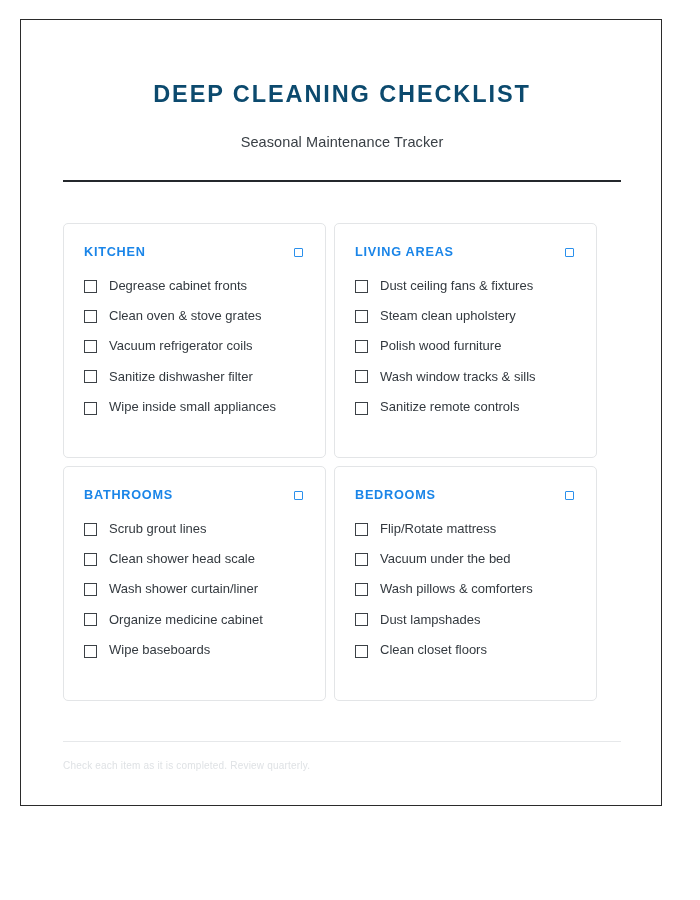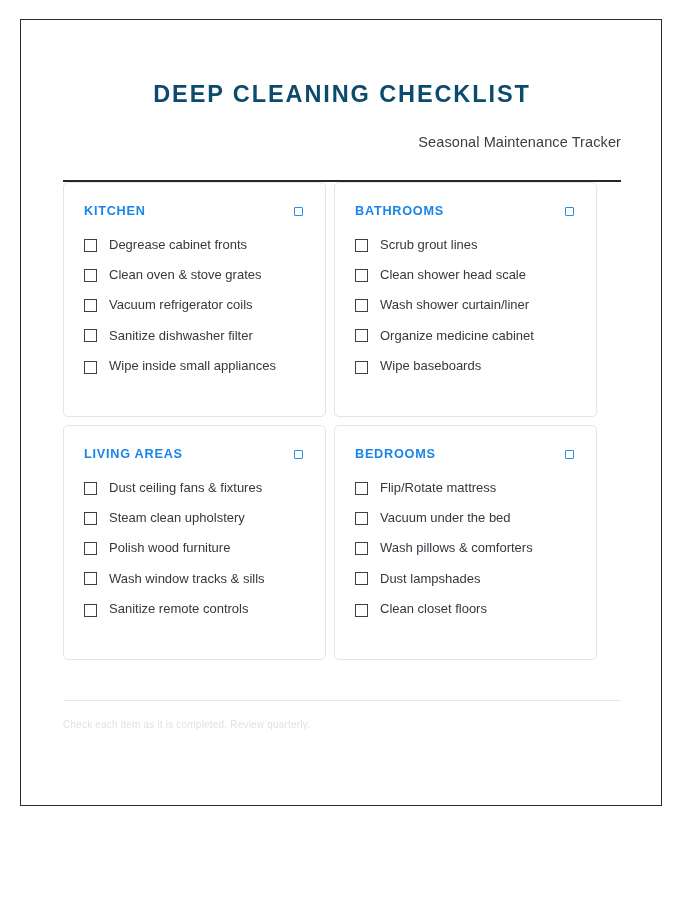--- a/index.html
+++ b/index.html
@@ -36,36 +36,37 @@
     text-align: center;
     font-size: 23.5px;
     font-weight: bold;
     letter-spacing: 1.9px;
     color: #0c4a6e;
     line-height: 1.2;
   }
 
   .doc-subtitle {
     margin-top: 26px;
-    text-align: right;
+    text-align: center;
     font-size: 14.5px;
     font-weight: normal;
     color: #3a4046;
     letter-spacing: 0.1px;
   }
 
   .title-rule {
     margin-top: 30px;
     height: 0;
     border-top: 2.2px solid #24282c;
     width: 558px;
   }
 
   
   .card-grid {
+    margin-top: 41px;
     display: grid;
     grid-template-columns: 263px 263px;
     column-gap: 31px;
     row-gap: 28px;
     gap: 8px;
   }
 
   .card {
     background: #ffffff;
     border: 1px solid #e3e5e7;
@@ -177,20 +178,49 @@
           </li>
           <li class="check-item">
             <span class="checkbox"></span>
             <span class="check-label">Wipe inside small appliances</span>
           </li>
         </ul>
       </section>
 
       <section class="card">
         <div class="card-head">
+          <span class="card-title">LIVING AREAS</span>
+          <span class="card-badge-icon"></span>
+        </div>
+        <ul class="check-list">
+          <li class="check-item">
+            <span class="checkbox"></span>
+            <span class="check-label">Dust ceiling fans &amp; fixtures</span>
+          </li>
+          <li class="check-item">
+            <span class="checkbox"></span>
+            <span class="check-label">Steam clean upholstery</span>
+          </li>
+          <li class="check-item">
+            <span class="checkbox"></span>
+            <span class="check-label">Polish wood furniture</span>
+          </li>
+          <li class="check-item">
+            <span class="checkbox"></span>
+            <span class="check-label">Wash window tracks &amp; sills</span>
+          </li>
+          <li class="check-item">
+            <span class="checkbox"></span>
+            <span class="check-label">Sanitize remote controls</span>
+          </li>
+        </ul>
+      </section>
+
+      <section class="card">
+        <div class="card-head">
           <span class="card-title">BATHROOMS</span>
           <span class="card-badge-icon"></span>
         </div>
         <ul class="check-list">
           <li class="check-item">
             <span class="checkbox"></span>
             <span class="check-label">Scrub grout lines</span>
           </li>
           <li class="check-item">
             <span class="checkbox"></span>
@@ -200,49 +230,20 @@
             <span class="checkbox"></span>
             <span class="check-label">Wash shower curtain/liner</span>
           </li>
           <li class="check-item">
             <span class="checkbox"></span>
             <span class="check-label">Organize medicine cabinet</span>
           </li>
           <li class="check-item">
             <span class="checkbox"></span>
             <span class="check-label">Wipe baseboards</span>
-          </li>
-        </ul>
-      </section>
-
-      <section class="card">
-        <div class="card-head">
-          <span class="card-title">LIVING AREAS</span>
-          <span class="card-badge-icon"></span>
-        </div>
-        <ul class="check-list">
-          <li class="check-item">
-            <span class="checkbox"></span>
-            <span class="check-label">Dust ceiling fans &amp; fixtures</span>
-          </li>
-          <li class="check-item">
-            <span class="checkbox"></span>
-            <span class="check-label">Steam clean upholstery</span>
-          </li>
-          <li class="check-item">
-            <span class="checkbox"></span>
-            <span class="check-label">Polish wood furniture</span>
-          </li>
-          <li class="check-item">
-            <span class="checkbox"></span>
-            <span class="check-label">Wash window tracks &amp; sills</span>
-          </li>
-          <li class="check-item">
-            <span class="checkbox"></span>
-            <span class="check-label">Sanitize remote controls</span>
           </li>
         </ul>
       </section>
 
       <section class="card">
         <div class="card-head">
           <span class="card-title">BEDROOMS</span>
           <span class="card-badge-icon"></span>
         </div>
         <ul class="check-list">

